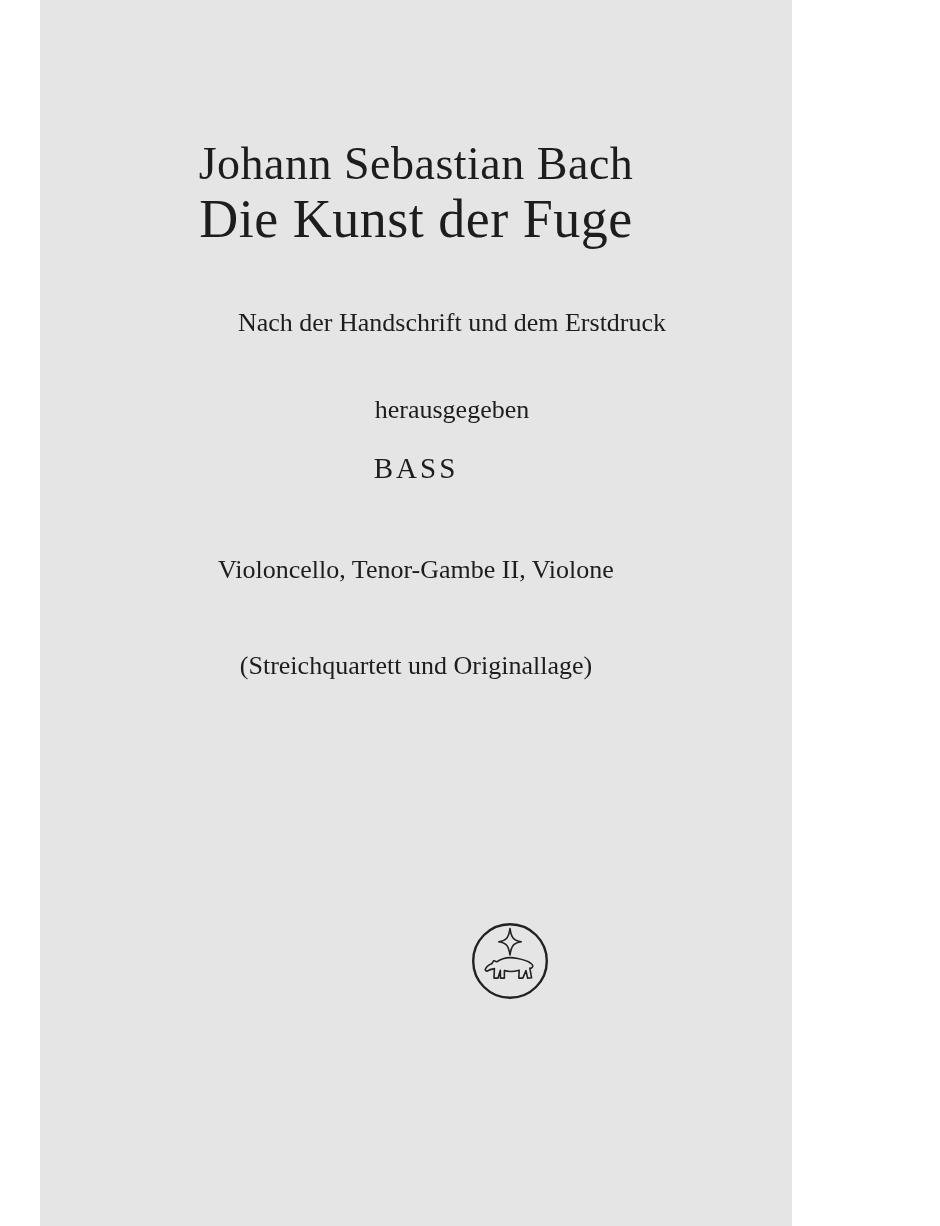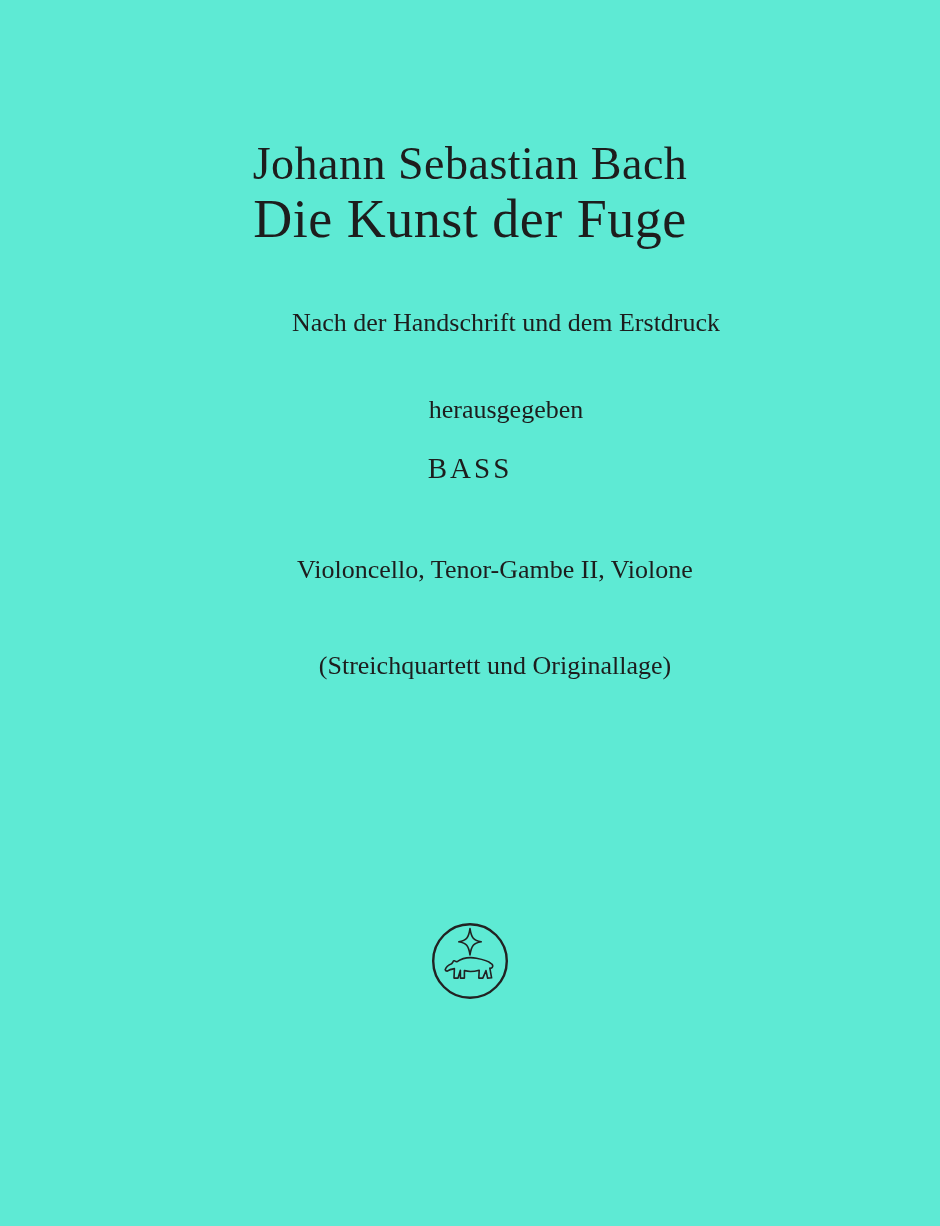--- a/index.html
+++ b/index.html
@@ -2,26 +2,27 @@
 <html><head>
 <meta charset="utf-8">
 <style>
   html, body {
     margin: 0;
     padding: 0;
     background: #ffffff;
   }
   .page {
     position: relative;
-    width: 940px;
+    width: 752px;
     height: 1226px;
-    background: #5eead4;
+    background: #e5e5e5;
     font-family: "Liberation Serif", "DejaVu Serif", serif;
     color: #1d1d1d;
     overflow: hidden;
+    margin-left: 40px;
   }
   .centered {
     position: absolute;
     left: 0;
     width: 100%;
     text-align: center;
     white-space: pre;
   }
   .composer {
     top: 138px;
@@ -43,21 +44,20 @@
   }
   .part-name {
     top: 452px;
     font-size: 29px;
     letter-spacing: 3px;
   }
   .instrumentation {
     top: 490px;
     font-size: 26px;
     line-height: 32px;
-    padding-left: 25px;
   }
   .logo-wrap {
     position: absolute;
     left: 430px;
     top: 921px;
     width: 80px;
     height: 80px;
   }
   .logo-wrap svg {
     display: block;

